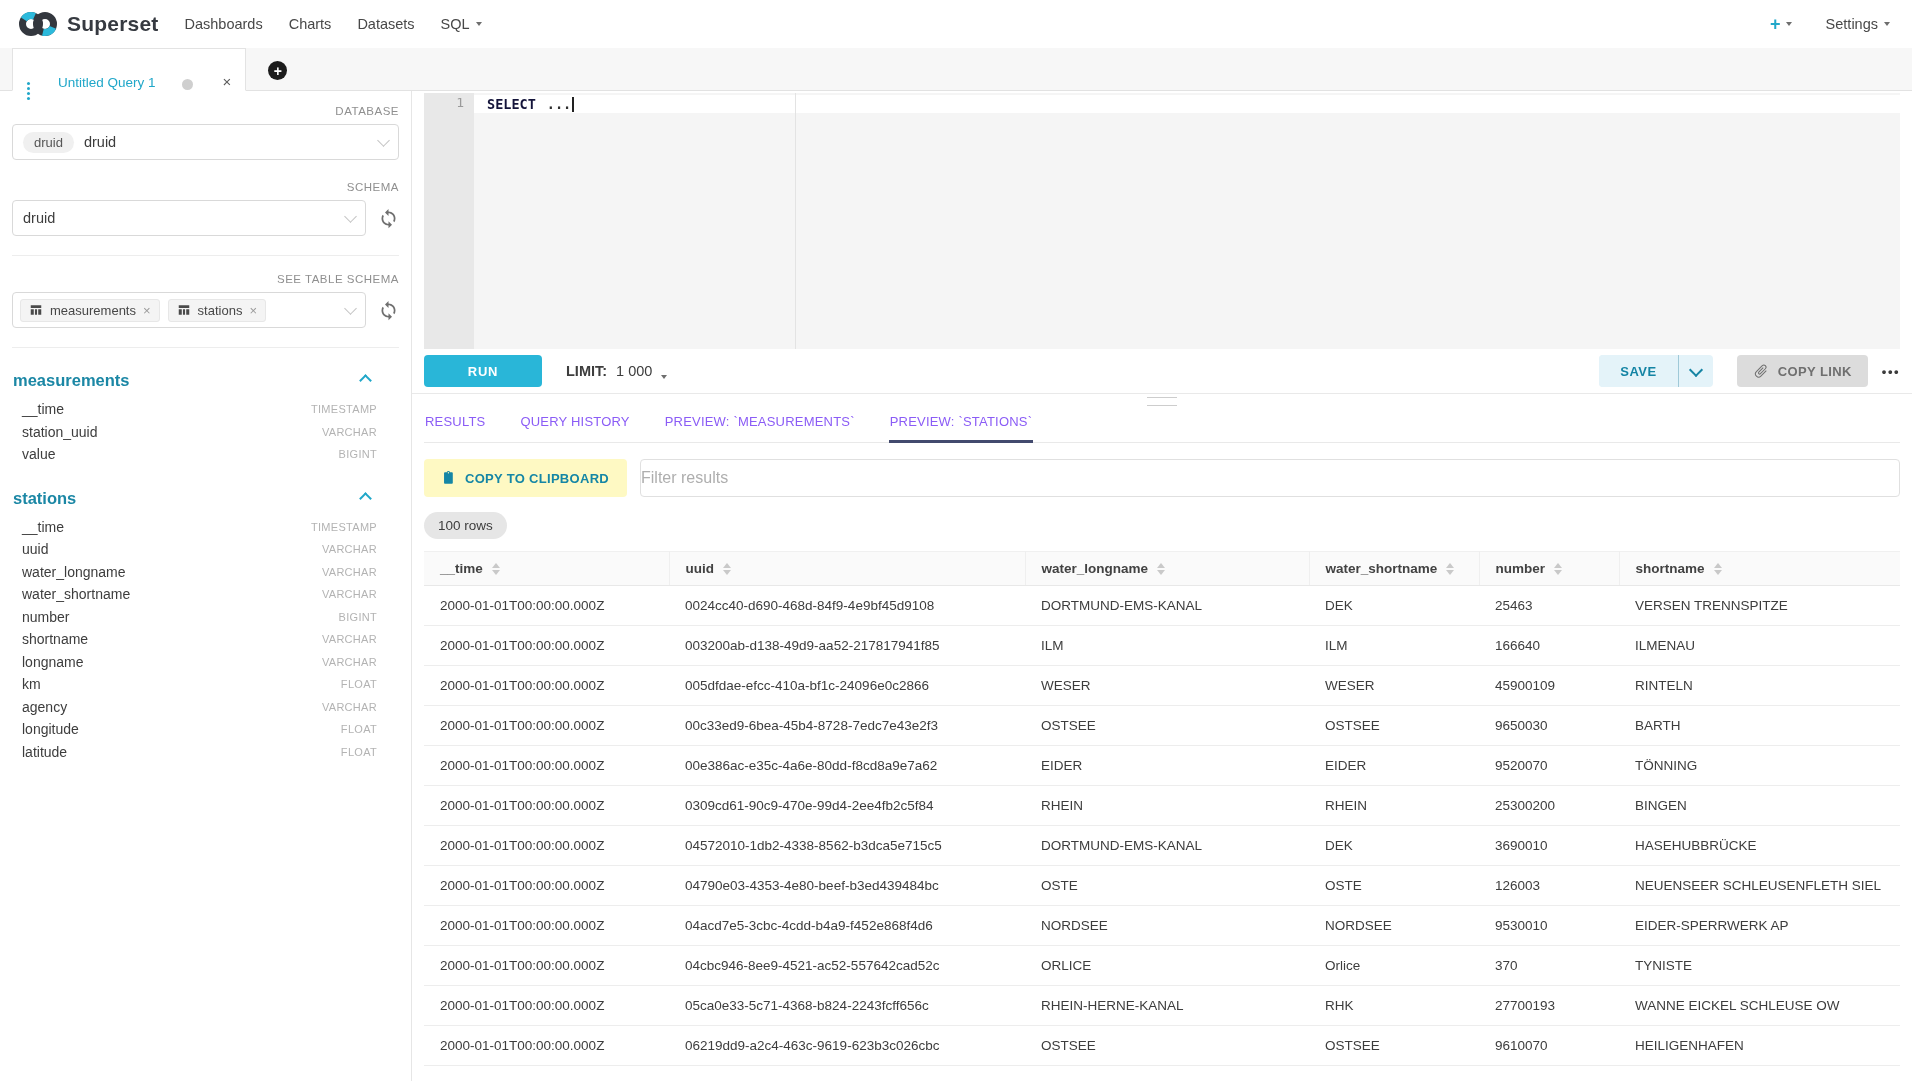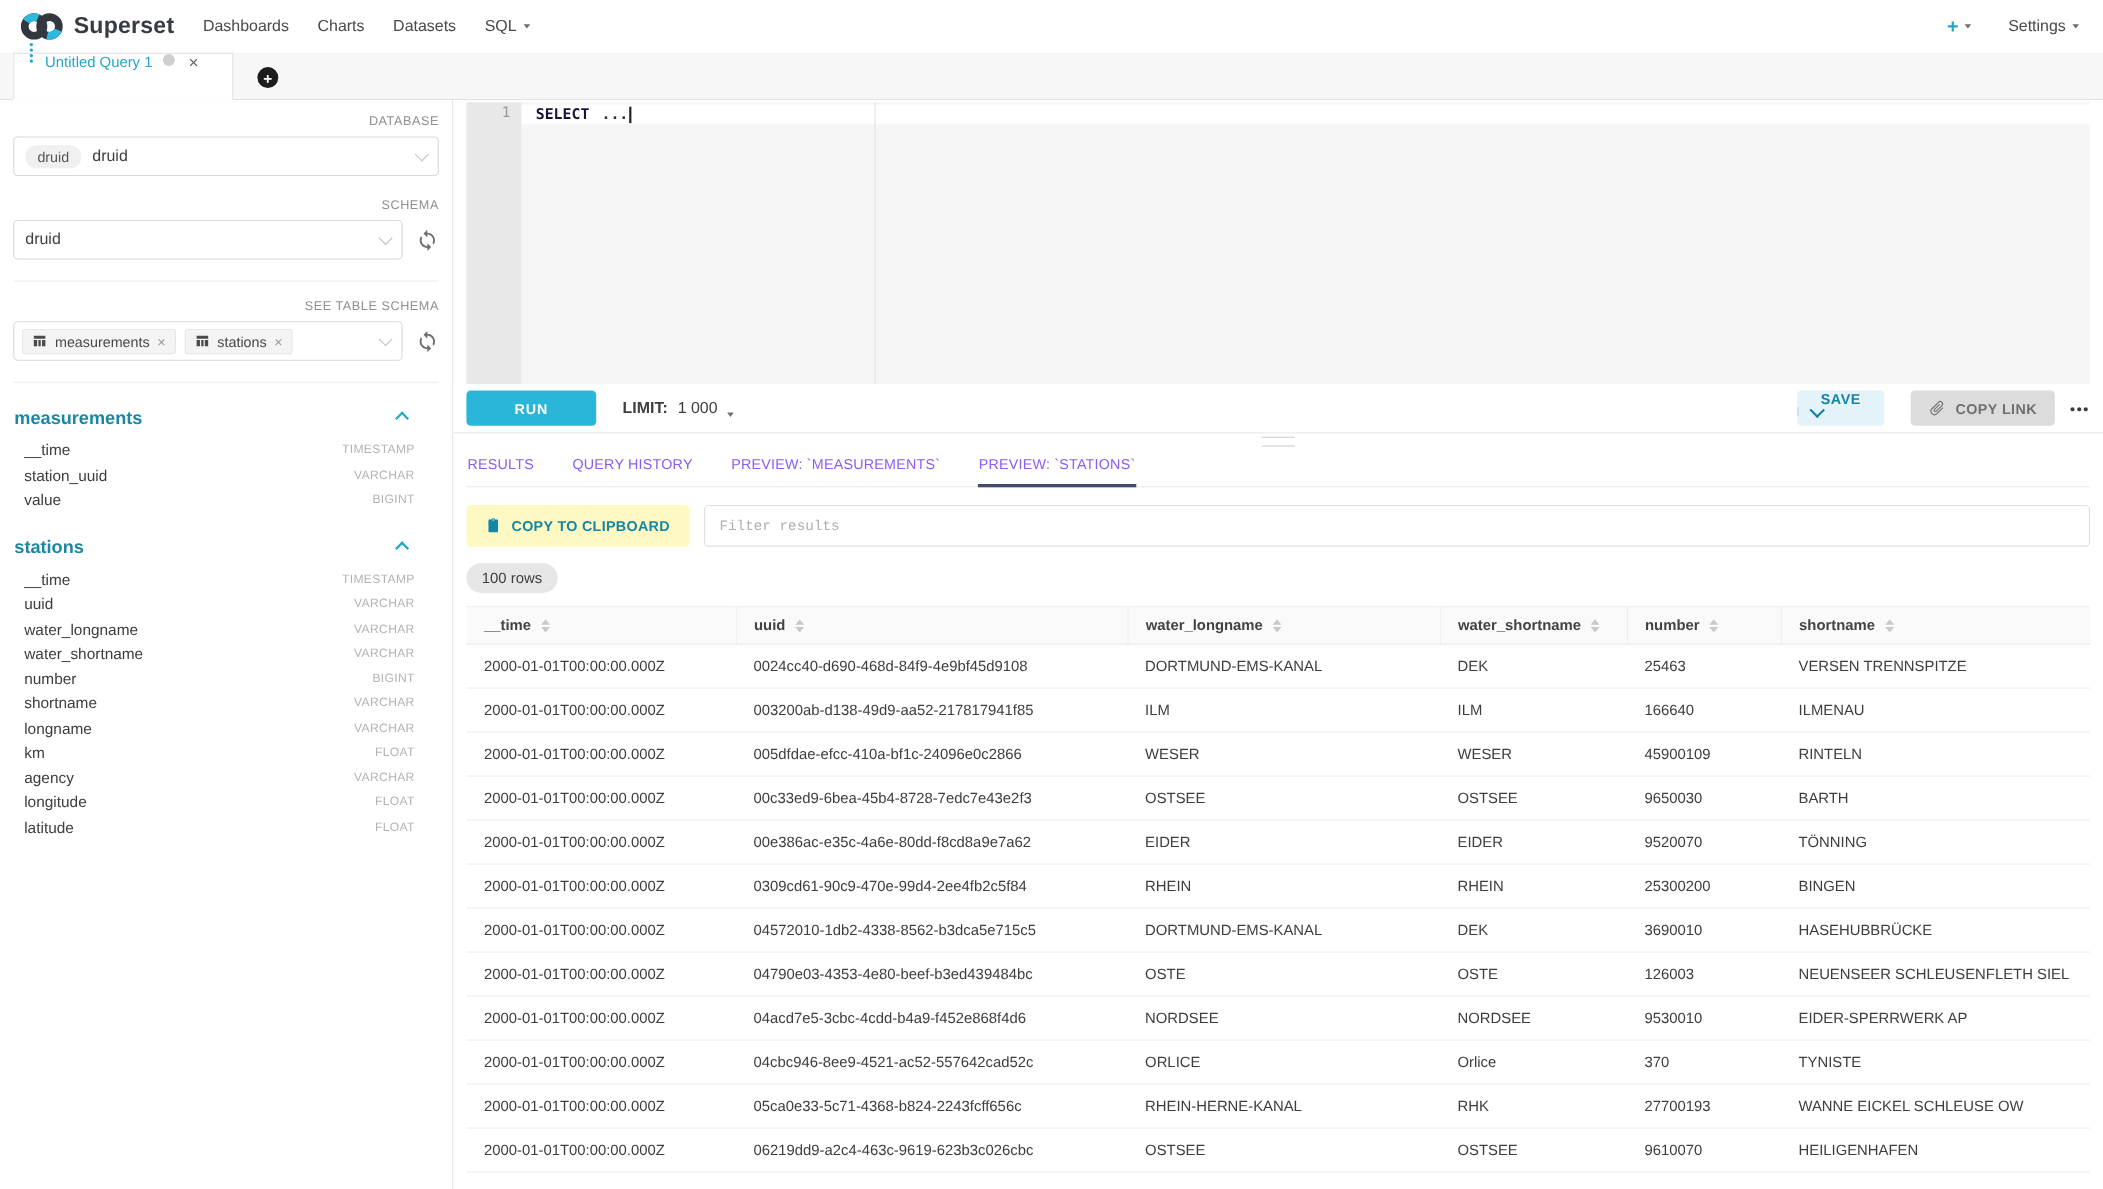--- a/index.html
+++ b/index.html
@@ -12,21 +12,21 @@
   .brand-name{font-size:21px;font-weight:bold;color:#363a41;letter-spacing:.2px;}
   .nav-menu{display:flex;align-items:center;margin-left:26px;gap:26px;}
   .nav-item{font-size:14.5px;color:#484848;display:flex;align-items:center;gap:6px;cursor:pointer;}
   .nav-right{margin-left:auto;display:flex;align-items:center;gap:34px;}
   .plus-link{color:#20A7C9;font-size:18px;font-weight:bold;display:flex;align-items:center;gap:5px;}
   .caret{width:0;height:0;border-left:4px solid transparent;border-right:4px solid transparent;border-top:5px solid #6e6e6e;}
   .caret.small{border-left-width:3.5px;border-right-width:3.5px;border-top-width:4.5px;}
 
   
   .tabbar{height:42px;background:#f7f7f7;border-bottom:1px solid #e2e2e2;display:flex;align-items:flex-end;padding-left:12px;}
-  .qtab{position:relative;z-index:1;display:flex;align-items:flex-start;gap:9px;height:41px;margin-bottom:-1px;
+  .qtab{position:relative;z-index:1;display:flex;align-items:flex-end;gap:26px;height:41px;margin-bottom:-1px;
         padding:0 14px;background:#fff;border:1px solid #e3e3e3;border-bottom:1px solid #fff;min-width:170px;}
   .drag-dots{width:3px;height:3px;border-radius:50%;background:#20A7C9;
              box-shadow:0 -5px 0 #20A7C9,0 5px 0 #20A7C9,0 10px 0 #20A7C9;margin:-5px 2px 0 0;}
   .qtab-label{font-size:13.5px;color:#20A7C9;white-space:nowrap;}
   .state-dot{width:11px;height:11px;border-radius:50%;background:#cfcfcf;}
   .tab-close{font-size:15px;color:#5c5c5c;margin-left:4px;cursor:pointer;}
   .add-tab{width:19px;height:19px;border-radius:50%;background:#1c1c1c;color:#fff;display:flex;align-items:center;justify-content:center;
            font-size:14px;font-weight:bold;margin:0 0 10px 22px;line-height:1;cursor:pointer;}
 
   
@@ -67,43 +67,43 @@
   .cursor{display:inline-block;width:2px;height:15px;background:#222;margin-left:1px;}
   .print-margin{position:absolute;top:0;bottom:0;left:321px;width:1px;background:#e3e3e3;}
 
   .toolbar{height:44px;display:flex;align-items:center;padding:0 12px;border-bottom:1px solid #e9e9e9;background:#fff;}
   .run-btn{width:118px;height:32px;background:#29B6D8;color:#fff;border:none;border-radius:4px;
            font-size:13px;font-weight:bold;letter-spacing:.8px;cursor:pointer;font-family:inherit;}
   .limit{display:flex;align-items:flex-end;gap:9px;margin-left:24px;cursor:pointer;}
   .limit-label{font-size:14.5px;font-weight:bold;color:#3d3d3d;}
   .limit-value{font-size:14.5px;color:#3d3d3d;}
   .tb-right{margin-left:auto;display:flex;align-items:center;}
-  .save-group{display:flex;height:32px;border-radius:4px;overflow:hidden;background:#E4F3F9;flex-direction:column;}
+  .save-group{display:flex;height:32px;border-radius:4px;overflow:hidden;background:#E4F3F9;}
   .save-btn{background:#E4F3F9;border:none;color:#1484A4;font-weight:bold;font-size:13px;letter-spacing:.5px;
             padding:0 21px;cursor:pointer;font-family:inherit;}
   .save-caret{width:34px;display:flex;align-items:center;justify-content:center;border-left:1px solid #9fc9d8;cursor:pointer;}
   .save-caret .chev{border-color:#1484A4;border-width:2px;margin-top:-2px;}
   .copy-link-btn{display:flex;align-items:center;gap:9px;height:32px;margin-left:24px;background:#DCDCDC;border:none;
                  border-radius:4px;padding:0 16px;color:#6F6F6F;font-weight:bold;font-size:13px;letter-spacing:.4px;cursor:pointer;font-family:inherit;}
   .more-dots{margin-left:14px;font-size:13px;font-weight:bold;color:#3c3c3c;letter-spacing:1.5px;cursor:pointer;}
 
   .handle-strip{height:14px;display:flex;align-items:center;justify-content:center;}
   .handle{width:30px;height:7px;border-top:1.6px solid #cdcdcd;border-bottom:1.6px solid #cdcdcd;}
 
   .results{padding:0 12px;flex:1;min-height:0;}
   .rtabs{display:flex;gap:33px;border-bottom:1px solid #e9e9e9;}
   .rtab{font-size:13px;color:#8b5cf6;letter-spacing:.2px;padding:6px 1px 11px 1px;border-bottom:3px solid transparent;
         margin-bottom:-1px;cursor:pointer;white-space:nowrap;}
   .rtab.active{border-bottom-color:#424A6E;}
 
   .controls{display:flex;align-items:stretch;margin-top:16px;height:38px;}
   .copy-clip-btn{display:flex;align-items:center;gap:9px;background:#fef9c3;border:none;border-radius:4px;
                  padding:0 18px;color:#1586A5;font-weight:bold;font-size:13px;letter-spacing:.3px;cursor:pointer;font-family:inherit;}
-  .filter-input{flex:1;margin-left:13px;border:1px solid #e0e0e0;border-radius:4px;padding:0 13px;font-size:13px;
-                color:#3f3f3f;font-family:Liberation Mono, monospace;outline:none;}
+  .filter-input{flex:1;margin-left:13px;border:1px solid #e0e0e0;border-radius:4px;padding:0 0;font-size:16px;
+                color:#3f3f3f;font-family:Liberation Sans, sans-serif;outline:none;}
   .filter-input::placeholder{color:#aeaeae;}
   .rowcount{display:inline-block;margin-top:15px;background:#e6e6e6;border-radius:15px;padding:6px 14px;font-size:13.5px;color:#3d3d3d;}
 
   table.data{width:100%;border-collapse:collapse;table-layout:fixed;margin-top:12px;}
   table.data th{background:#fafafa;border-top:1px solid #f0f0f0;border-bottom:1px solid #e8e8e8;border-right:1px solid #efefef;
                 padding:9px 16px;text-align:left;}
   table.data th:last-child{border-right:none;}
   .th-inner{display:flex;align-items:center;gap:9px;}
   .th-label{font-size:13.5px;font-weight:bold;color:#424242;}
   .sort{display:flex;flex-direction:column;gap:2px;cursor:pointer;}

